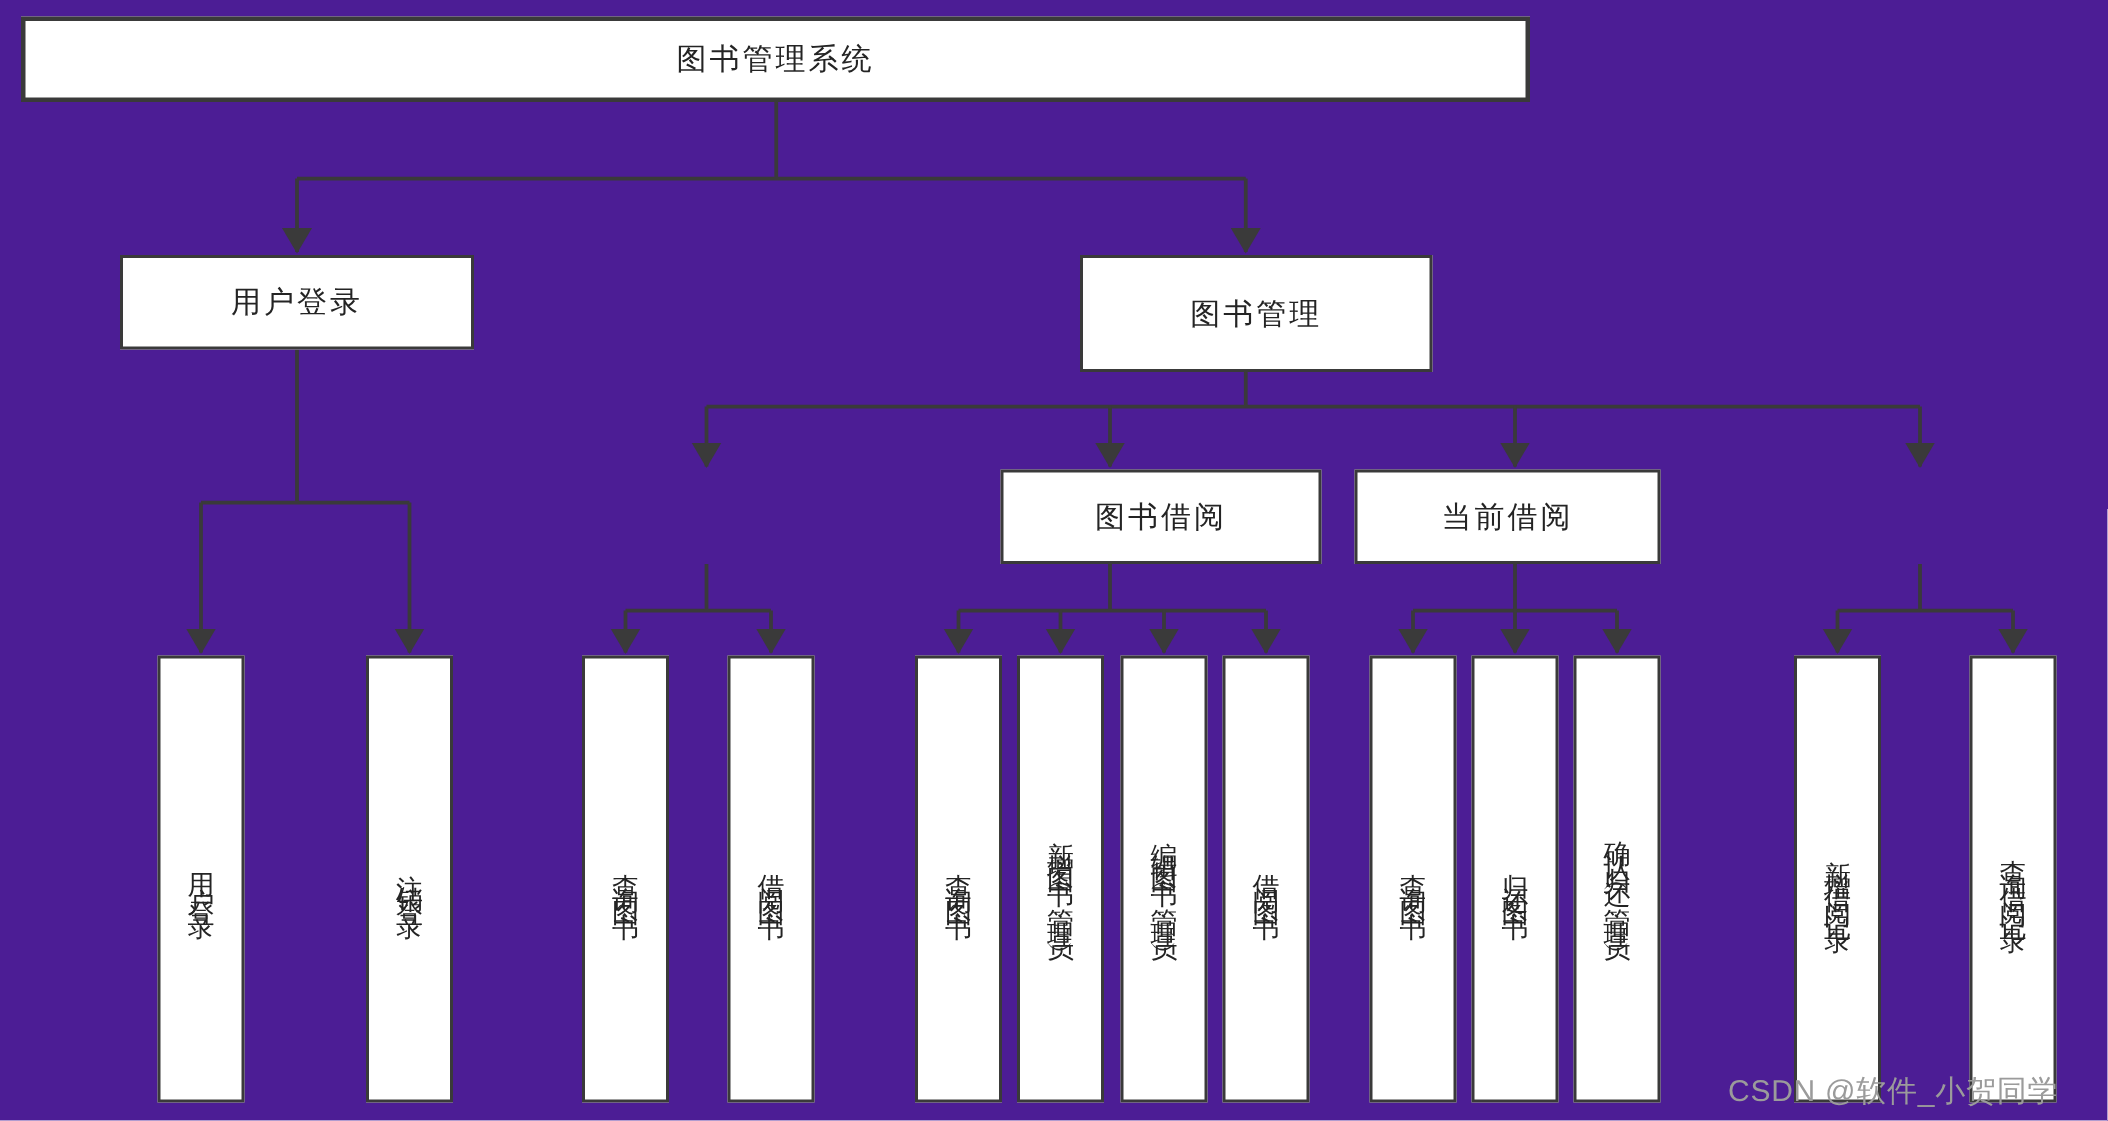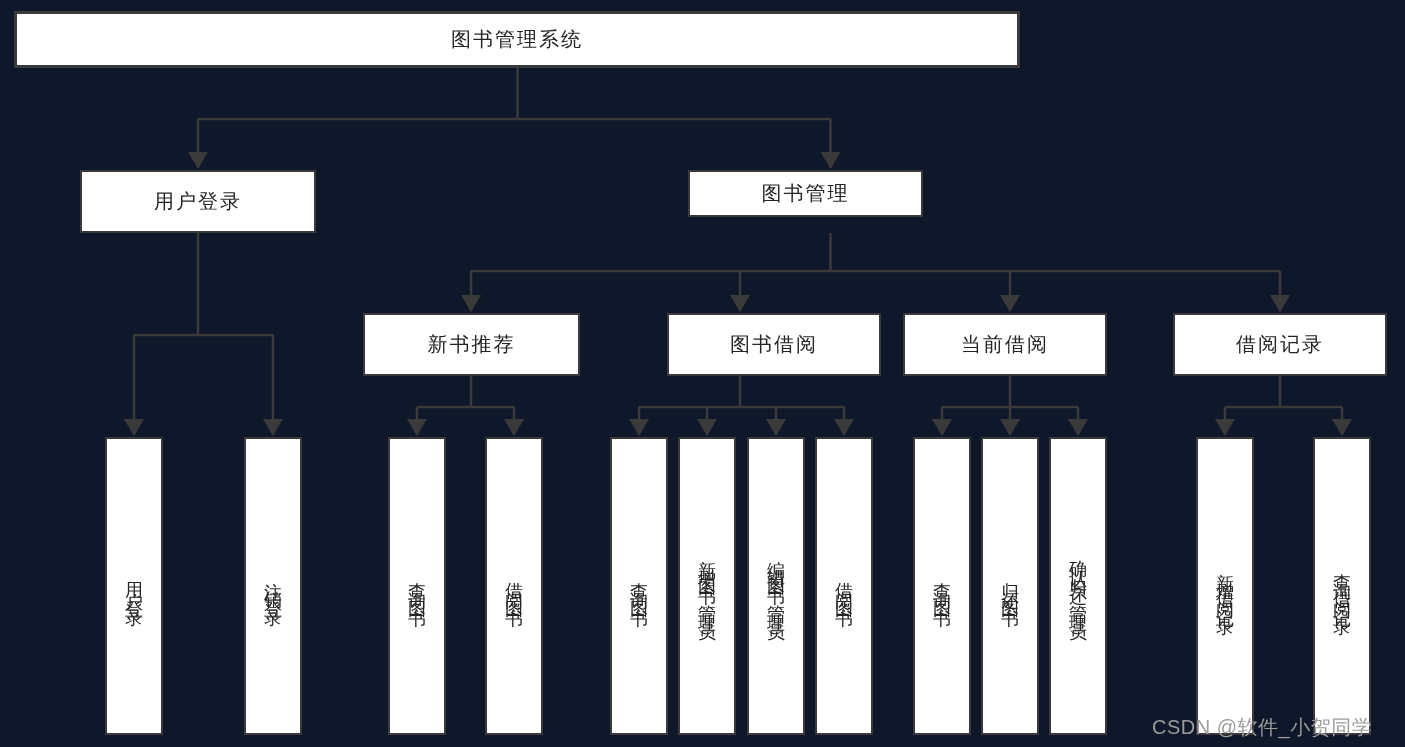--- a/index.html
+++ b/index.html
@@ -1,17 +1,17 @@
 <!DOCTYPE html>
 <html><head>
 <meta charset="utf-8">
 <style>
   html,body{margin:0;padding:0;background:#ffffff;}
   .stage{
-    position:relative;width:1405px;height:747px;background:#0f172a;overflow:hidden;
+    position:relative;width:1405px;height:747px;background:#4c1d95;overflow:hidden;
     font-family:"Liberation Sans","DejaVu Sans",sans-serif;
   }
   .connectors{position:absolute;left:0;top:0;z-index:1;pointer-events:none;}
   .nd{
     position:absolute;box-sizing:border-box;background:#ffffff;
     border:2.5px solid #3a3a3a;color:#242424;
     display:flex;align-items:center;justify-content:center;
     z-index:2;text-align:center;
   }
   .root{border-width:3px;font-size:20px;letter-spacing:2px;}
@@ -84,26 +84,24 @@
         <path d="M1280 376 V407 M1225 407 H1342"></path>
         <path d="M1225 407 V435" marker-end="url(#ah)"></path>
         <path d="M1342 407 V435" marker-end="url(#ah)"></path>
       </g>
     </g>
   </svg>
 
   <div class="nd root" style="left:14px;top:11px;width:1006px;height:57px">图书管理系统</div>
 
   <div class="nd hnode" style="left:80px;top:170px;width:236px;height:63px">用户登录</div>
-  <div class="nd hnode" style="left:688px;top:170px;width:235px;height:47px">图书管理</div>
+  <div class="nd hnode" style="left:720px;top:170px;width:235px;height:78px">图书管理</div>
 
-  <div class="nd hnode" style="left:363px;top:313px;width:217px;height:63px">新书推荐</div>
   <div class="nd hnode" style="left:667px;top:313px;width:214px;height:63px">图书借阅</div>
   <div class="nd hnode" style="left:903px;top:313px;width:204px;height:63px">当前借阅</div>
-  <div class="nd hnode" style="left:1173px;top:313px;width:214px;height:63px">借阅记录</div>
 
   <div class="nd leaf" style="left:105px">用户登录</div>
   <div class="nd leaf" style="left:244px">注销登录</div>
 
   <div class="nd leaf" style="left:388px">查询图书</div>
   <div class="nd leaf" style="left:485px">借阅图书</div>
 
   <div class="nd leaf" style="left:610px">查询图书</div>
   <div class="nd leaf" style="left:678px">新增图书（管理员）</div>
   <div class="nd leaf" style="left:747px">编辑图书（管理员）</div>

